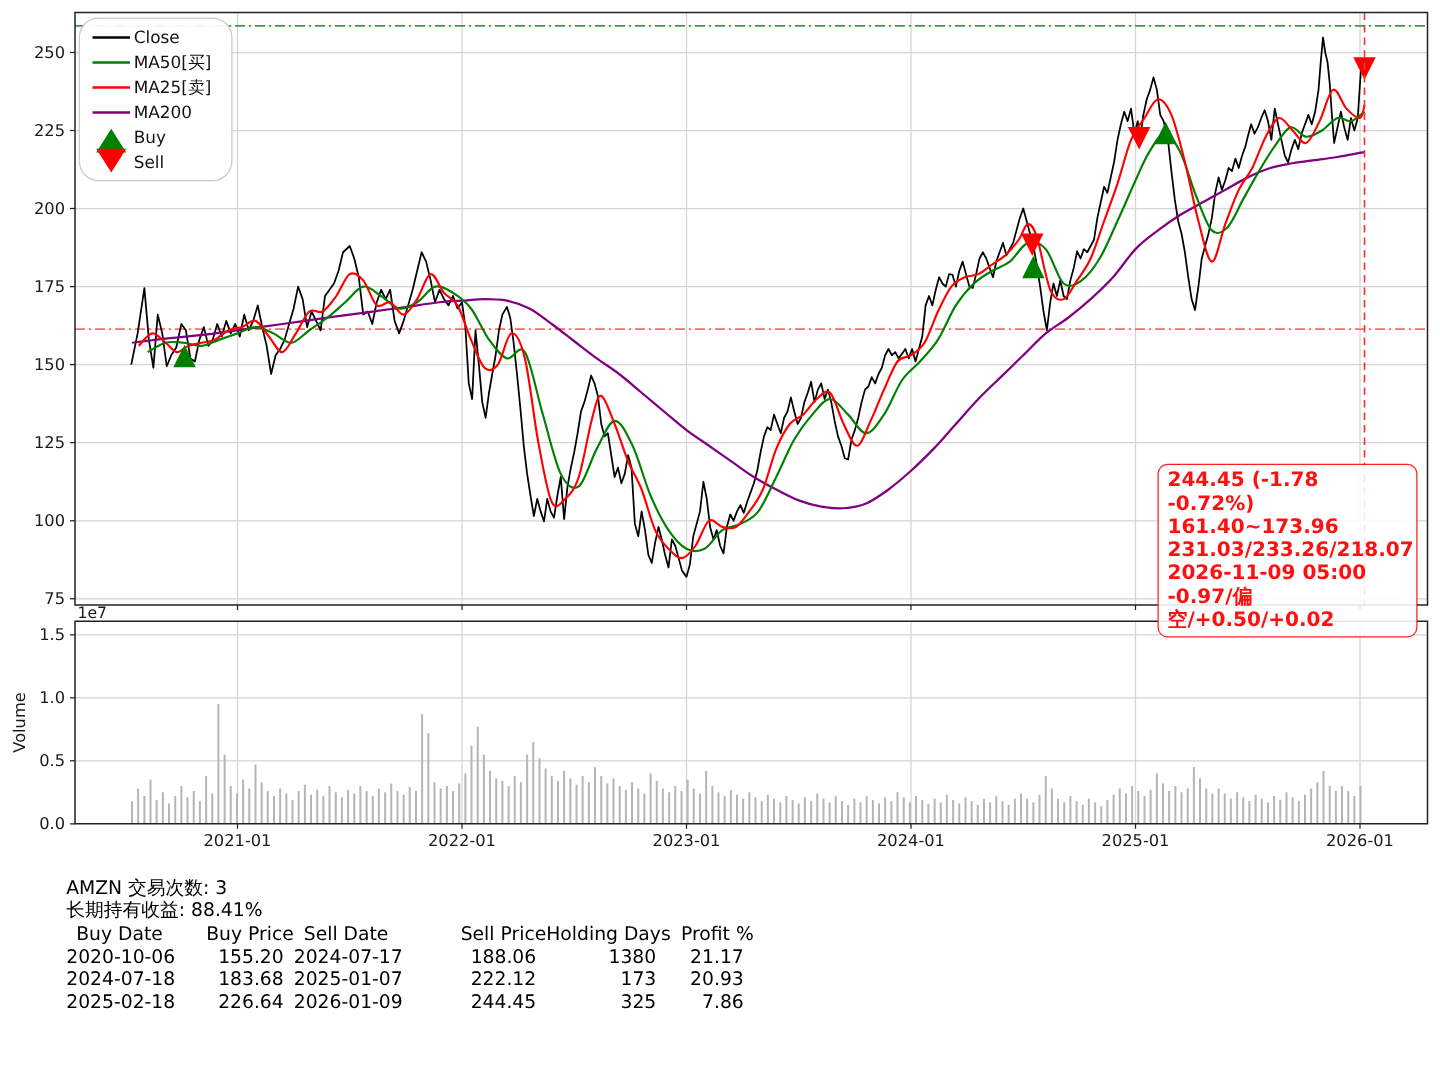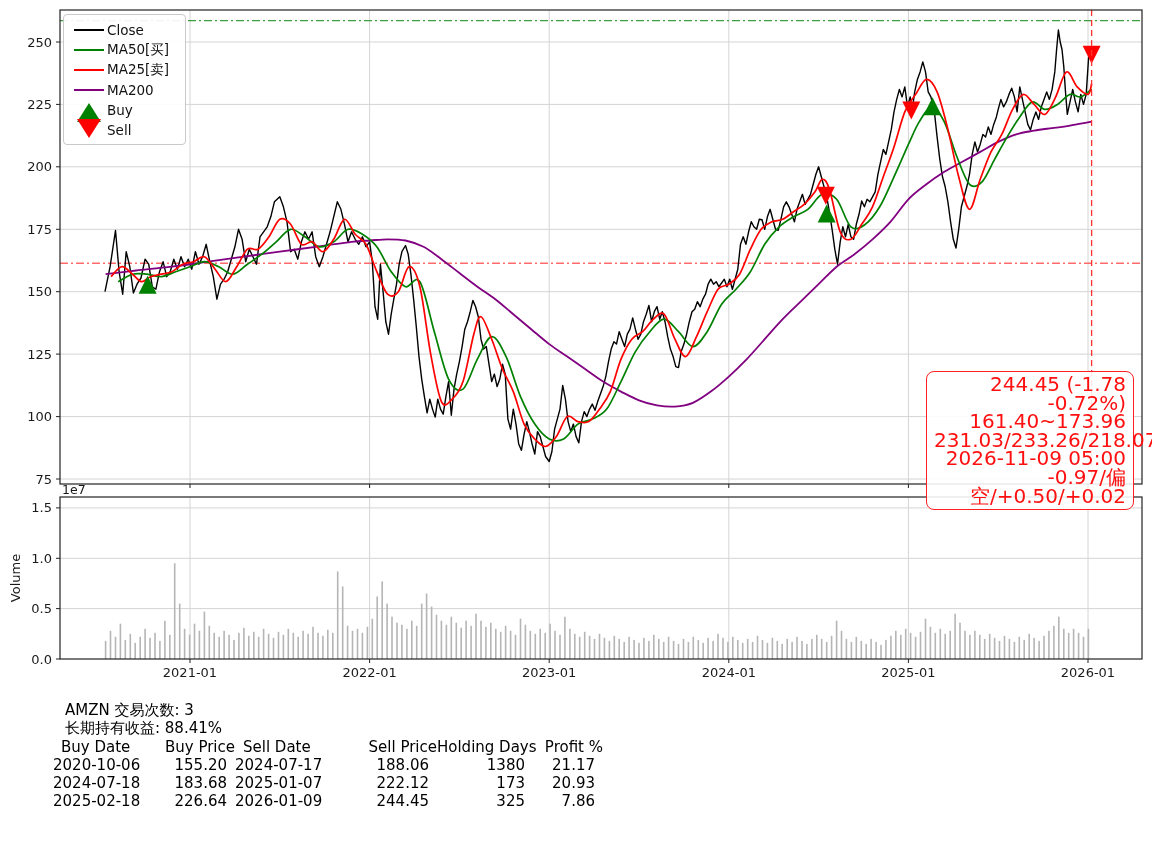--- a/index.html
+++ b/index.html
@@ -2,36 +2,36 @@
 <html><head>
 <meta charset="utf-8">
 <style>
   html,body{margin:0;padding:0;background:#ffffff;}
   body{width:1152px;height:857px;position:relative;overflow:hidden;
        font-family:"DejaVu Sans","Liberation Sans",sans-serif;color:#111;}
   #chart-wrap{position:absolute;left:0;top:0;width:1152px;height:690px;}
   svg{position:absolute;left:0;top:0;}
   
   #legend-box{position:absolute;left:63px;top:14px;width:108px;
-    background:rgba(255,255,255,0.92);border:1px solid #c9c9c9;border-radius:4px;
+    background:rgba(255,255,255,0.92);border:1px solid #c9c9c9;border-radius:16px;
     padding:5px 6px 4px 7px;z-index:5;}
   .legend-row{display:flex;align-items:center;height:20px;}
   .licon{width:36px;display:flex;justify-content:center;align-items:center;flex:0 0 36px;}
   .lline{display:inline-block;width:30px;height:0;border-top:2px solid #000;}
   .ltri-up{width:0;height:0;border-left:12px solid transparent;border-right:12px solid transparent;border-bottom:19px solid #008000;margin-bottom:-4px;}
   .ltri-down{width:0;height:0;border-left:12px solid transparent;border-right:12px solid transparent;border-top:19px solid #ff0000;margin-top:-4px;}
   .llabel{font-size:13.5px;color:#111;white-space:nowrap;}
   
   #annotation-box{position:absolute;right:18px;top:371px;width:192px;
     border:1.5px solid #ff2020;border-radius:8px;background:rgba(255,255,255,0.88);
-    color:#ff1010;font-size:20px;line-height:18.6px;text-align:right;
-    padding:3px 7px 4px 7px;z-index:6;}
+    color:#ff1010;font-size:16px;line-height:18.6px;text-align:left;
+    padding:3px 7px 4px 7px;z-index:6;font-weight:bold;}
   
   #stats-block{position:absolute;left:53px;top:701px;font-size:15px;line-height:18.3px;color:#000;}
-  .stat-line{white-space:pre;margin-left:12px;}
+  .stat-line{white-space:pre;}
   #trades-table .trow span{display:inline-block;white-space:pre;}
 </style>
 </head>
 <body>
 
 <div id="chart-wrap">
   <svg id="chart-svg" width="1152" height="690">
       <line x1="60" x2="1142" y1="479" y2="479" stroke="#d4d4d4" stroke-width="1"></line>
       <line x1="60" x2="1142" y1="416.6" y2="416.6" stroke="#d4d4d4" stroke-width="1"></line>
       <line x1="60" x2="1142" y1="354.1" y2="354.1" stroke="#d4d4d4" stroke-width="1"></line>

